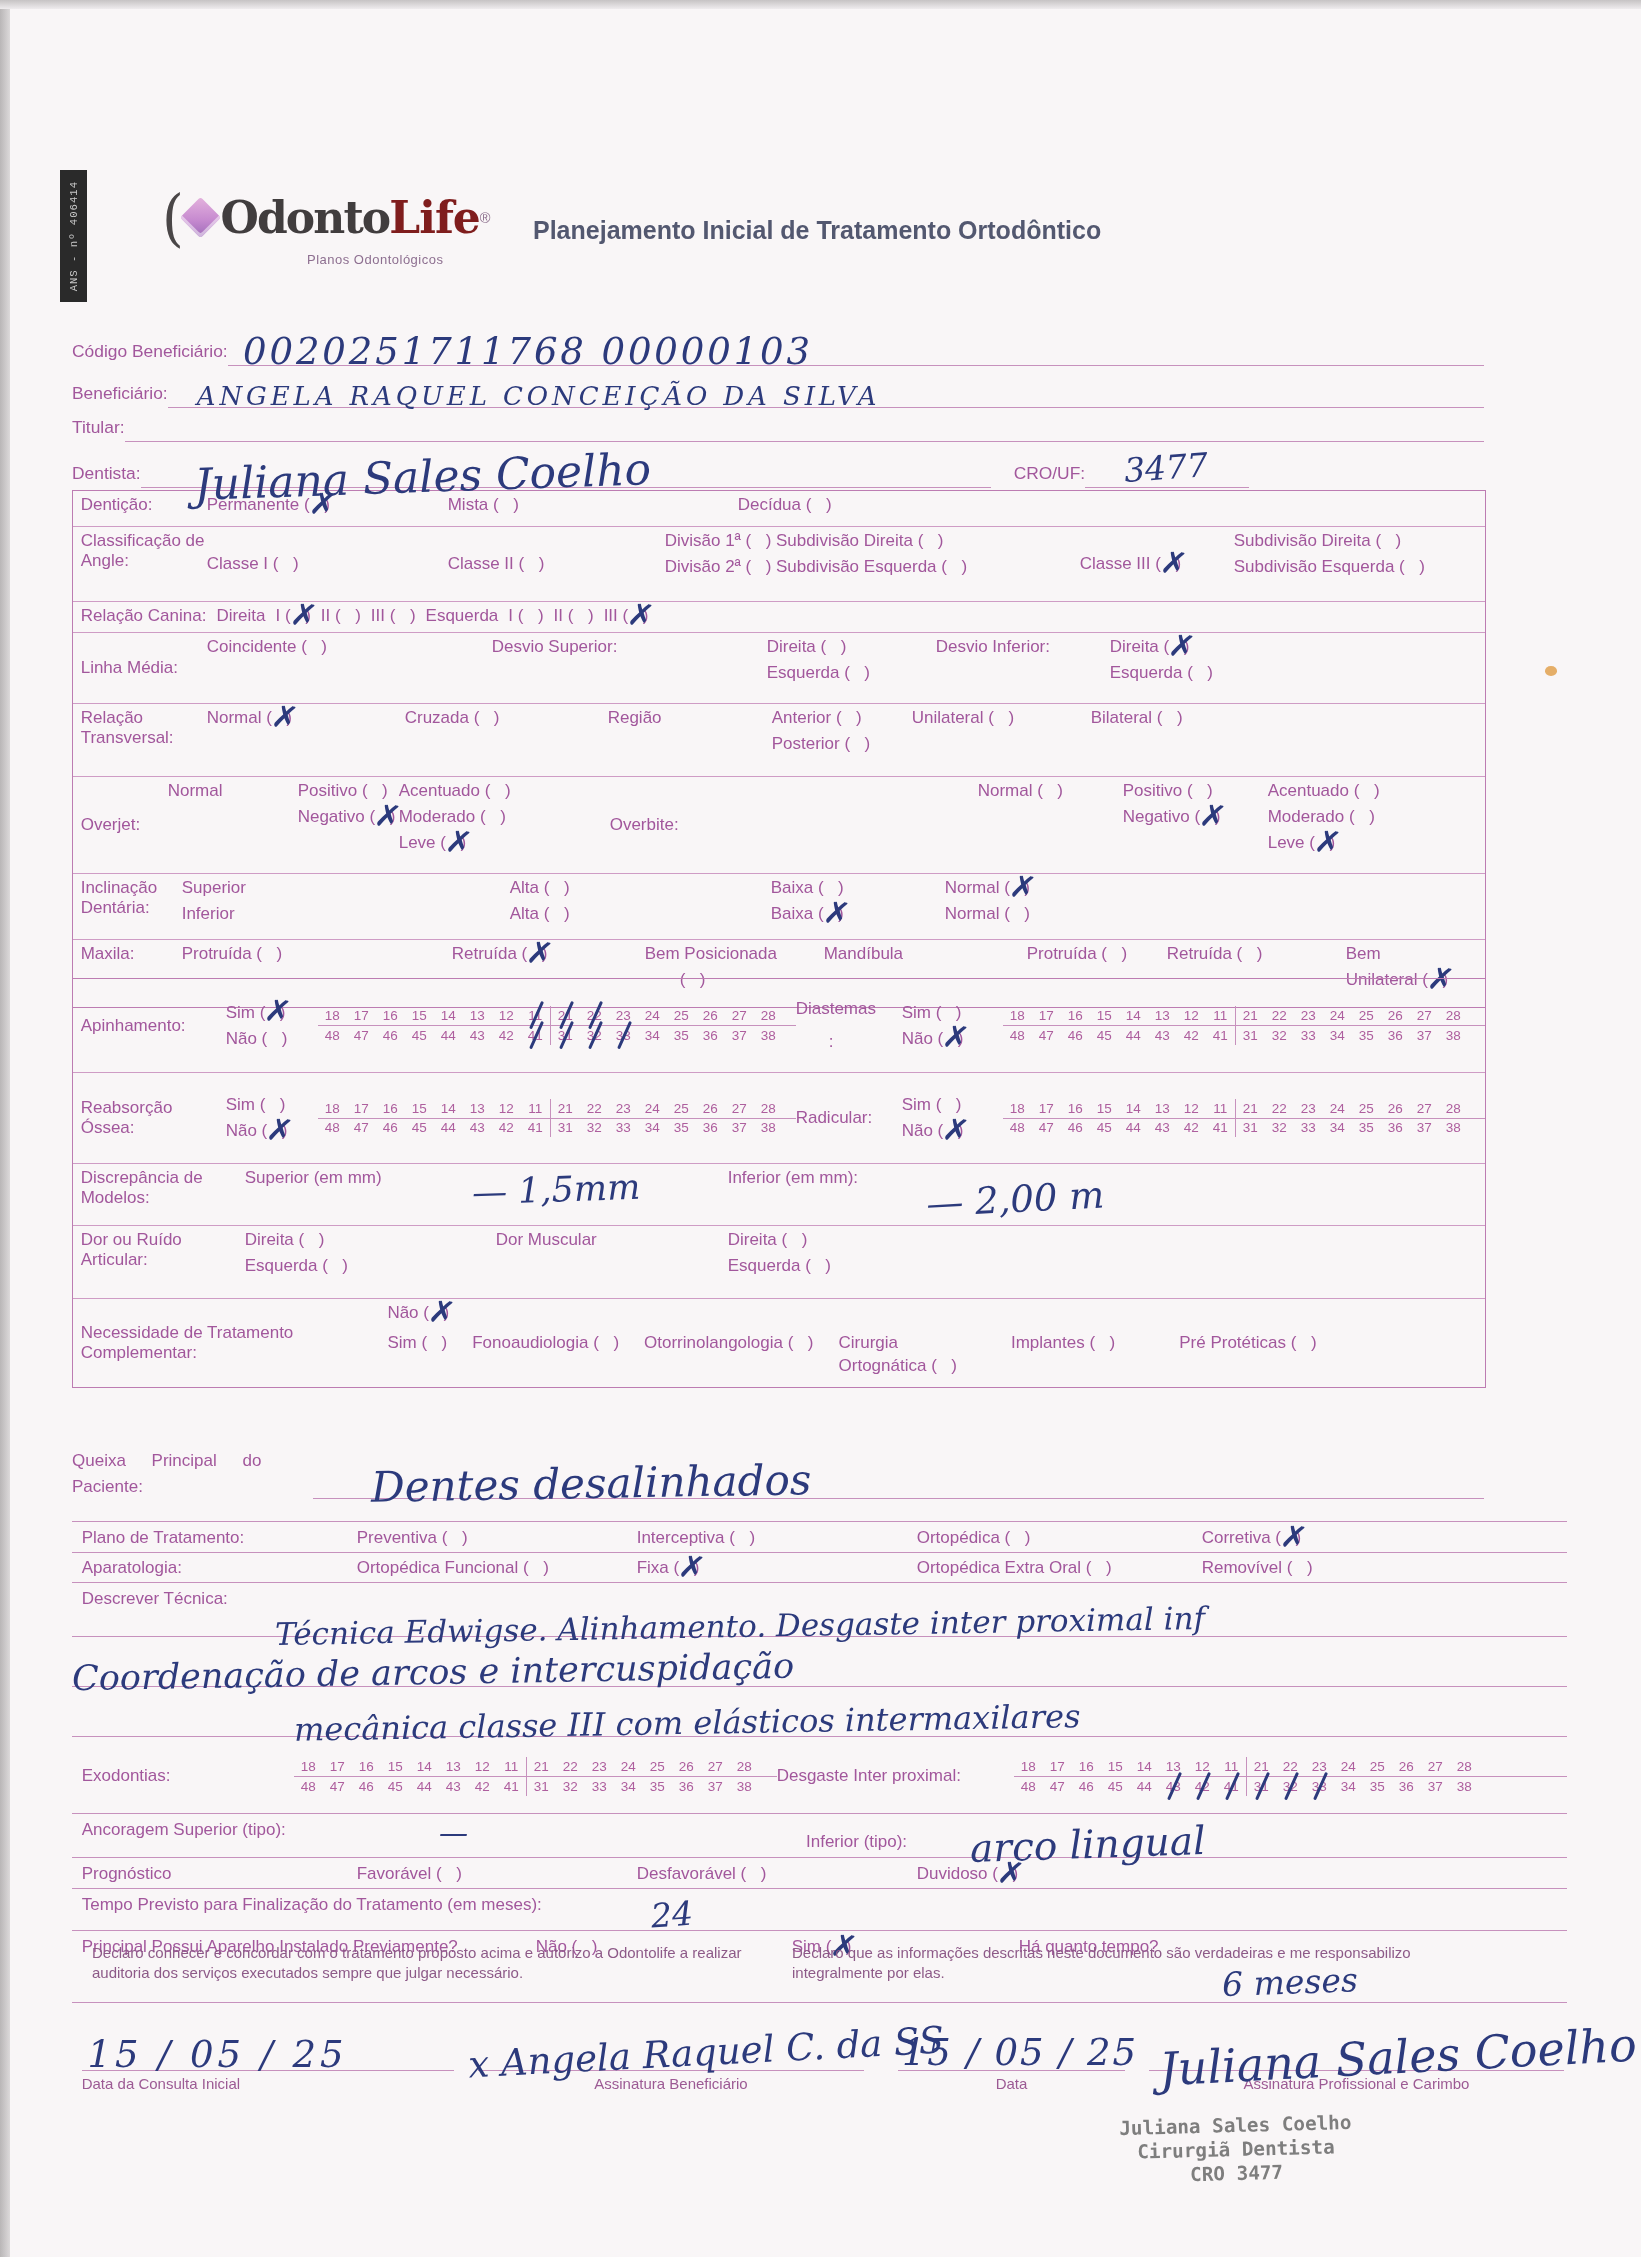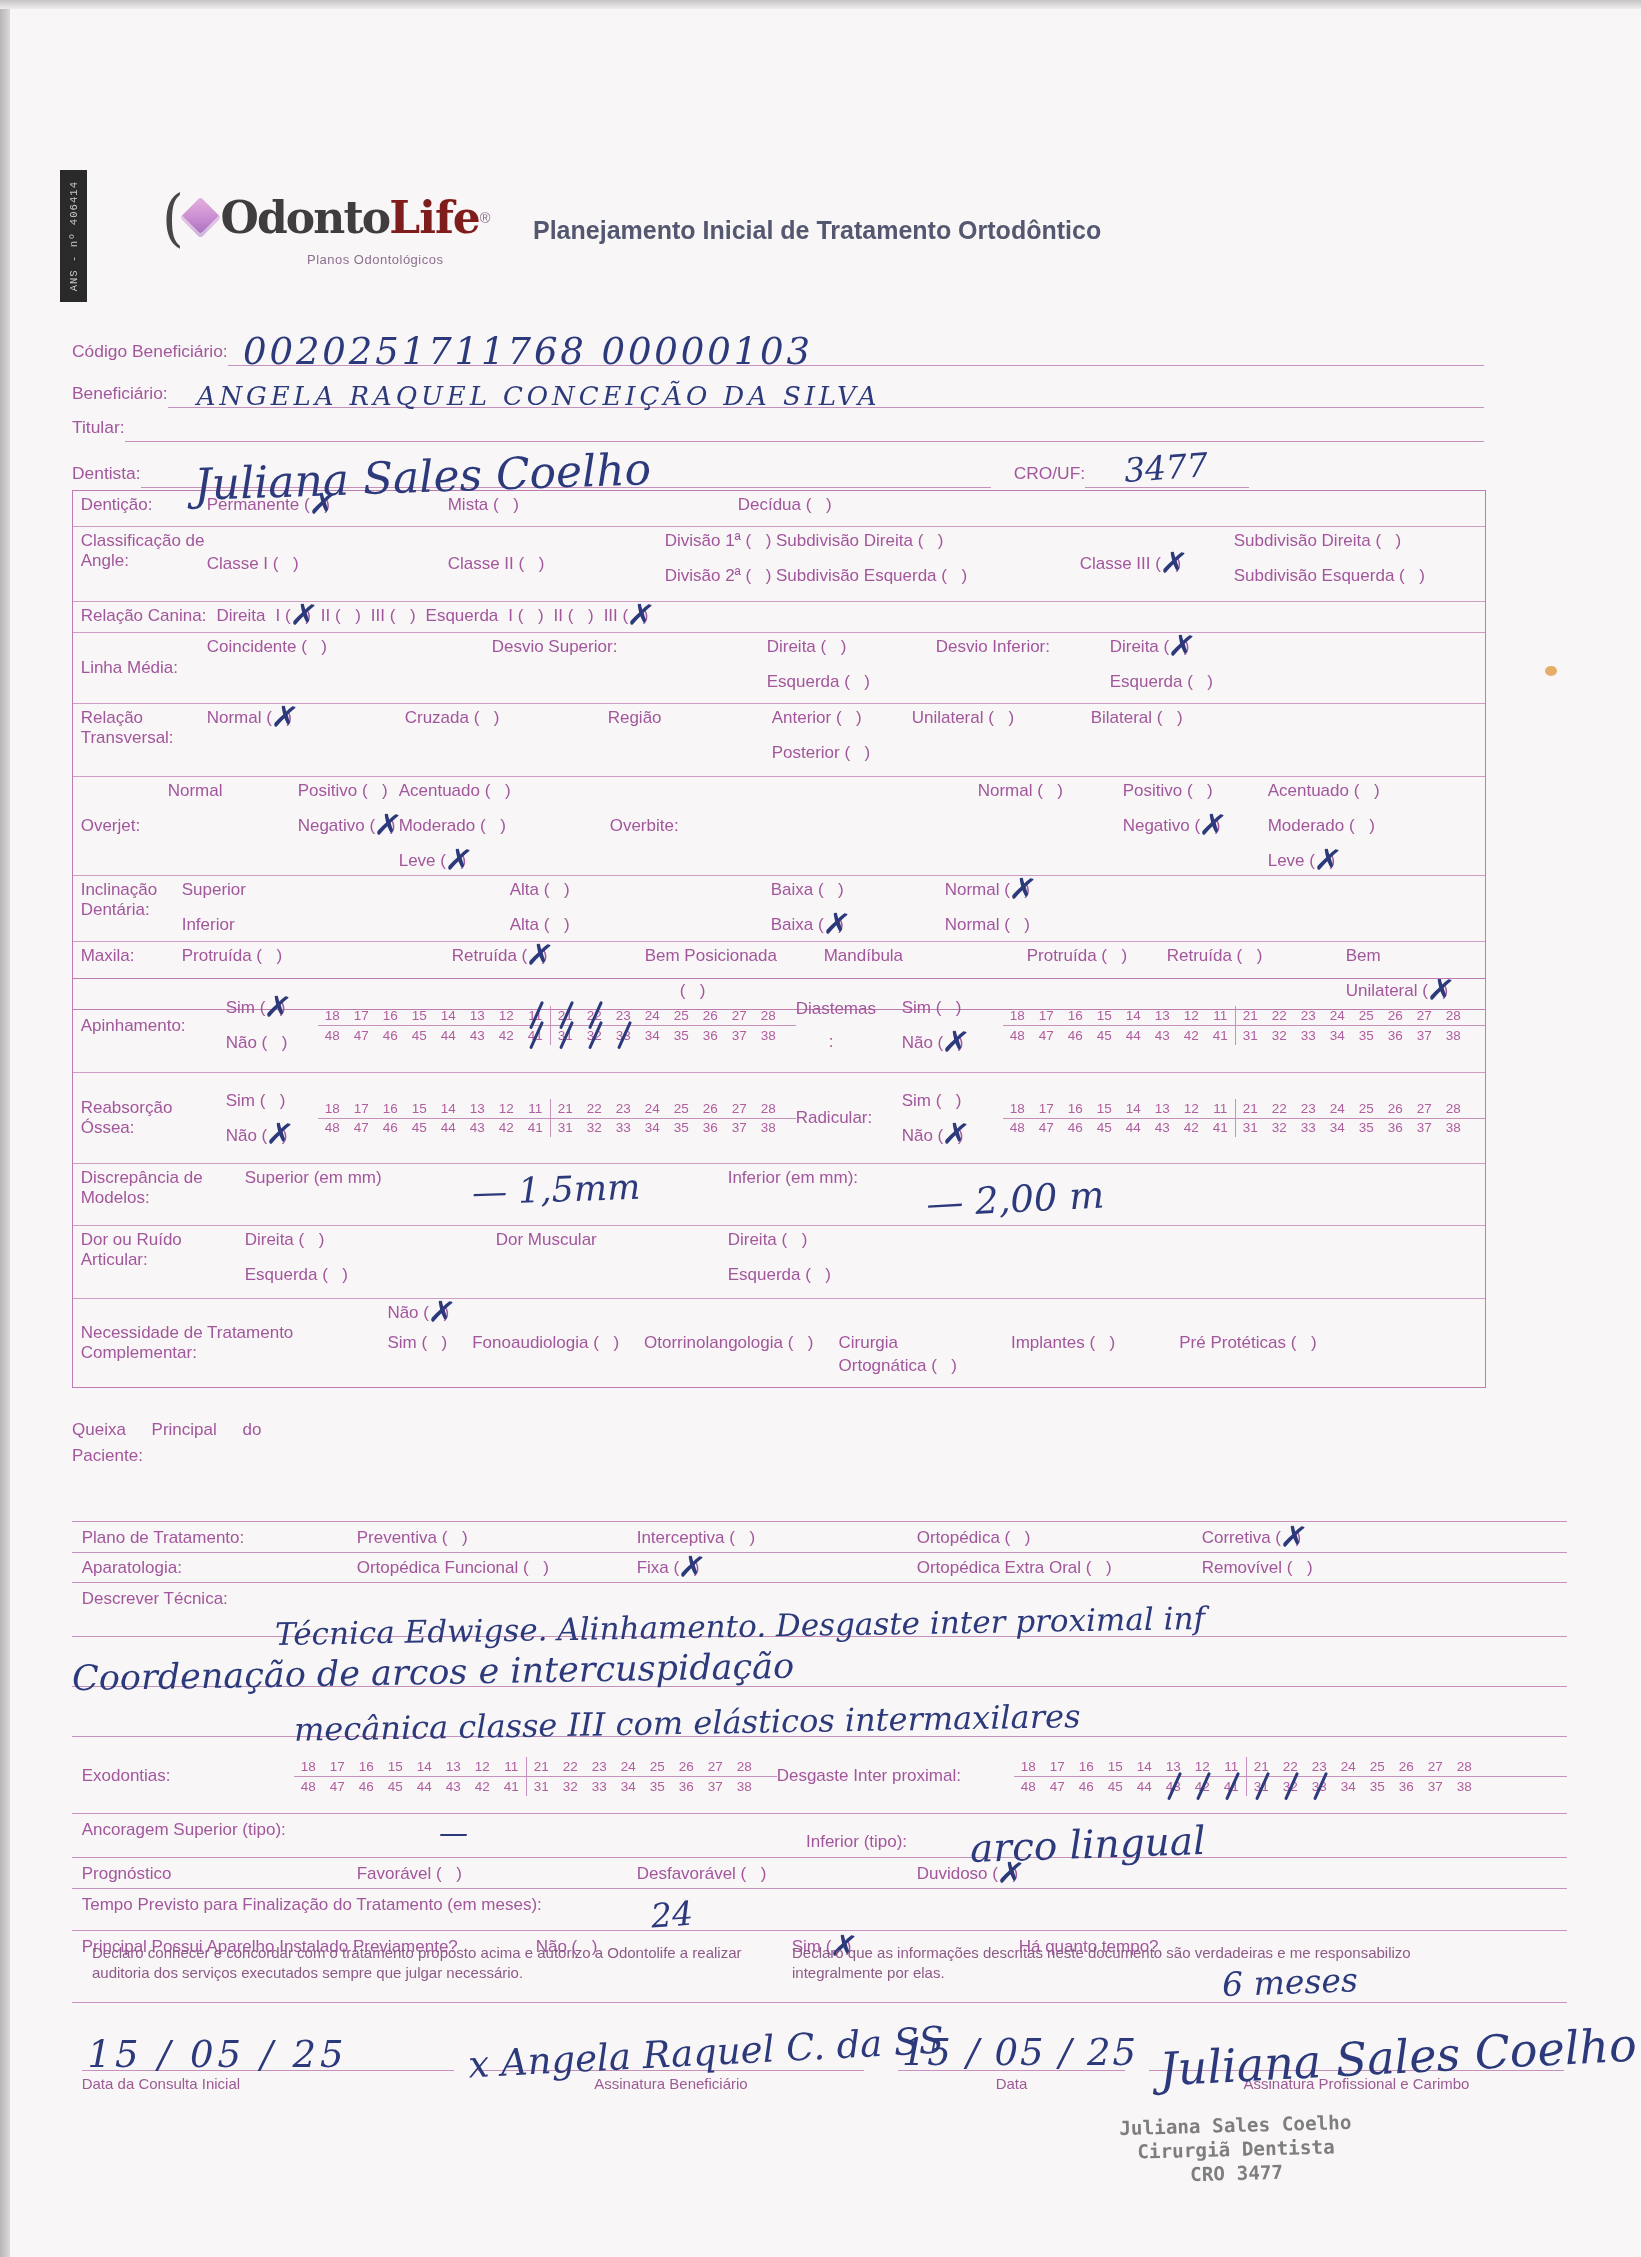--- a/index.html
+++ b/index.html
@@ -38,21 +38,21 @@
   
   .hdr{position:absolute;left:72px;top:324px;width:1412px;}
   .hrow{display:flex;align-items:flex-end;}
   .fill{flex:1;border-bottom:1.4px solid #c791bd;position:relative;height:100%;}
   .hlab{font-size:17.4px;padding-bottom:3.9px;white-space:nowrap;}
 
   
   .box{position:absolute;left:72px;width:1412px;border:1.9px solid #bd7cb2;background:transparent;}
   .brow{position:relative;box-sizing:border-box;padding:3.9px 0 3.9px 7.7px;display:grid;align-items:start;}
   .brow + .brow{border-top:1.5px solid #cf9cc5;}
-  .stack{display:flex;flex-direction:column;gap:15px;}
+  .stack{display:flex;flex-direction:column;gap:6px;}
   .vcenter{align-self:center;}
 
   
   .teeth{display:inline-block;font-size:13.5px;color:#ae5f9e;}
   .teeth-row{display:flex;}
   .teeth-row.upper{border-bottom:1.5px solid #c791bd;}
   .tooth{width:29px;text-align:center;position:relative;padding:1.9px 0;}
   .tooth.mid{border-left:1.5px solid #c791bd;}
   .struck::after{content:"";position:absolute;left:48%;top:-5.8px;height:calc(100% + 11.6px);width:2.5px;
                  background:#2c3a7c;transform:rotate(24deg);border-radius:1.9px;}
@@ -479,20 +479,23 @@
           <span class="opt" style="margin-left:29px;"><span class="opt-t">Implantes (</span><span class="mark"></span><span class="opt-t">)</span></span>
           <span class="opt" style="margin-left:39px;"><span class="opt-t">Pré Protéticas (</span><span class="mark"></span><span class="opt-t">)</span></span>
         </span>
       </span>
     </div>
   </div>
 
   <div style="position:absolute;left:72px;top:1417px;width:1412px;">
     <div style="display:flex;align-items:flex-end;">
       <span class="l" style="width:241px;word-spacing:21px;line-height:1.5;">Queixa Principal do Paciente:</span>
+      <span class="fill" style="height:81px;">
+        <span class="ink" style="position:absolute;left:58px;bottom:-9.7px;font-size:42px;white-space:nowrap;transform:rotate(-1deg);">Dentes desalinhados</span>
+      </span>
     </div>
   </div>
 
   <div class="plan" style="top:1521px;">
 
     <div class="prow pcols" style="grid-template-columns:275px 280px 280px 285px 1fr;border-top:1.9px solid #c791bd;">
       <span class="l">Plano de Tratamento:</span>
       <span class="opt"><span class="opt-t">Preventiva (</span><span class="mark"></span><span class="opt-t">)</span></span>
       <span class="opt"><span class="opt-t">Interceptiva (</span><span class="mark"></span><span class="opt-t">)</span></span>
       <span class="opt"><span class="opt-t">Ortopédica (</span><span class="mark"></span><span class="opt-t">)</span></span>

